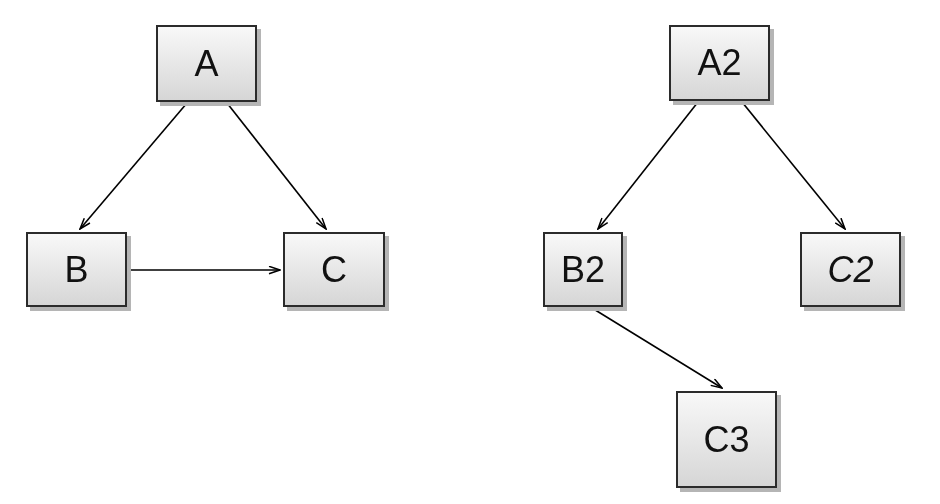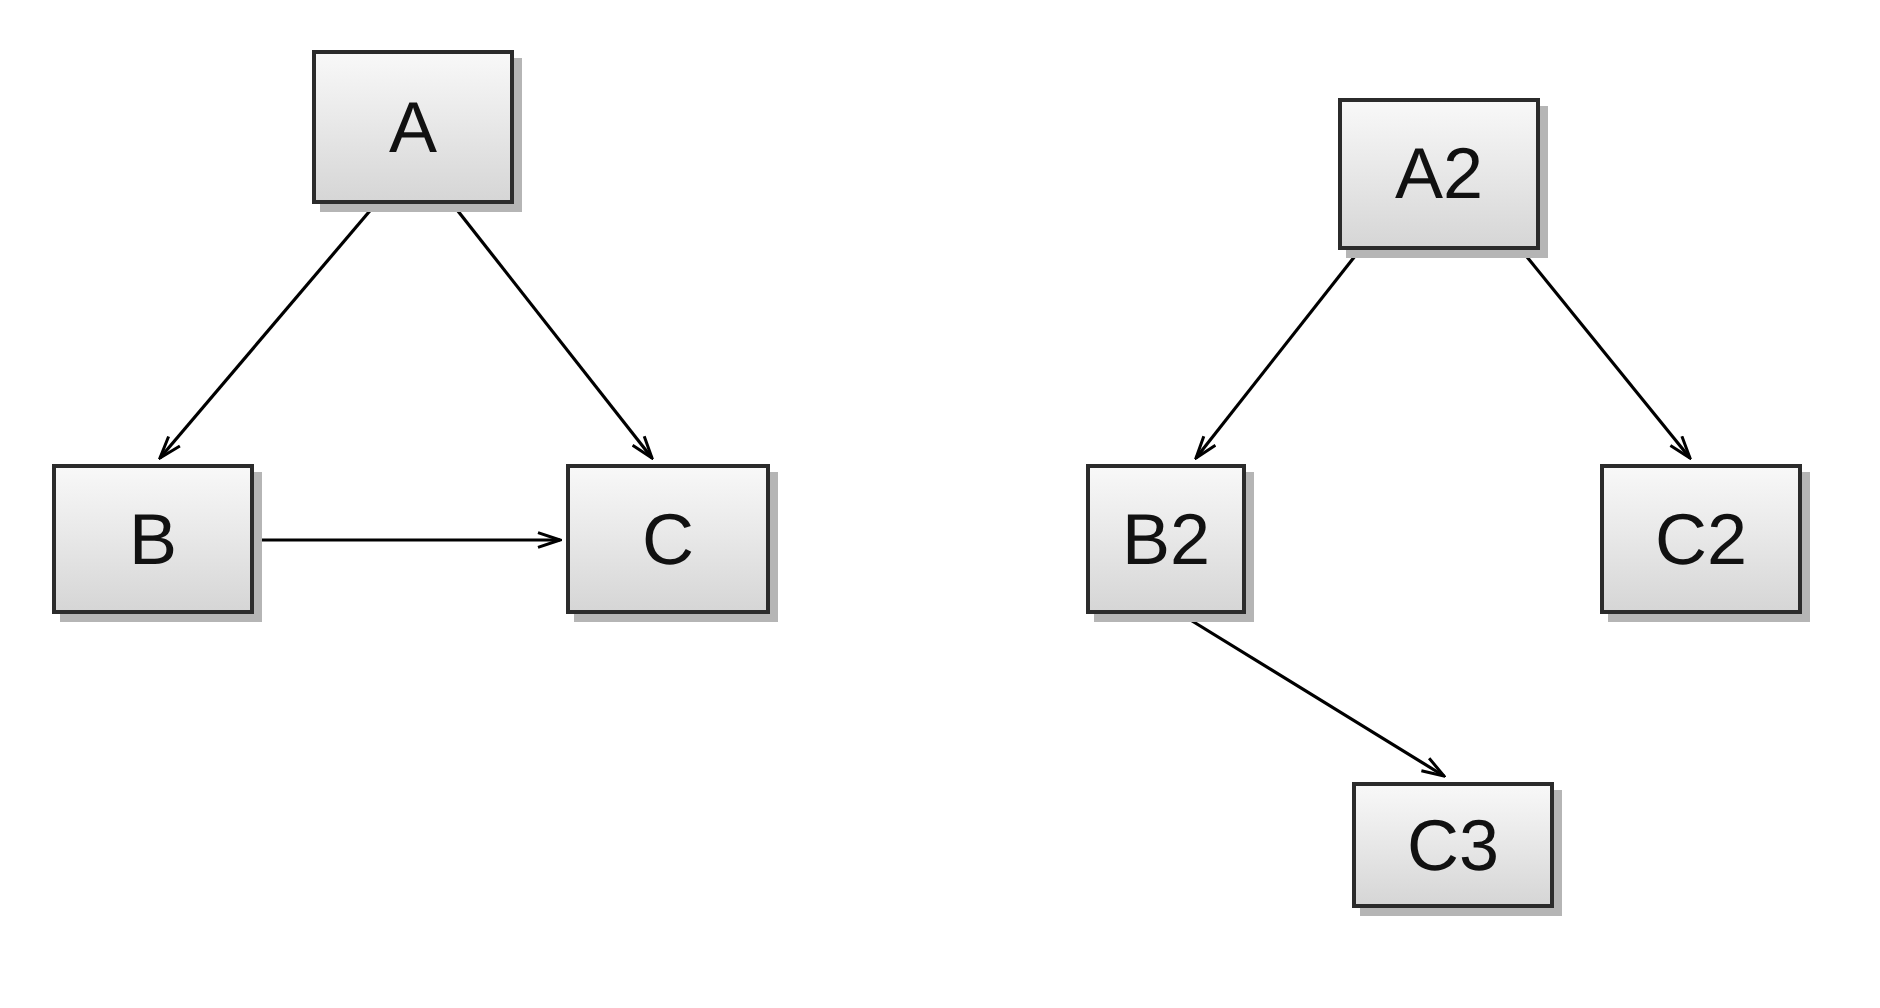--- a/index.html
+++ b/index.html
@@ -60,26 +60,26 @@
   <div id="nodes">
       <div class="node" style="left: 156px; top: 25px; width: 101px; height: 77px;">
         <span>A</span>
       </div>
       <div class="node" style="left: 26px; top: 232px; width: 101px; height: 75px;">
         <span>B</span>
       </div>
       <div class="node" style="left: 283px; top: 232px; width: 102px; height: 75px;">
         <span>C</span>
       </div>
-      <div class="node" style="left: 669px; top: 25px; width: 101px; height: 76px; margin-top: 24px;">
+      <div class="node" style="left: 669px; top: 25px; width: 101px; height: 76px;">
         <span>A2</span>
       </div>
       <div class="node" style="left: 543px; top: 232px; width: 80px; height: 75px;">
         <span>B2</span>
       </div>
-      <div class="node" style="left: 800px; top: 232px; width: 101px; height: 75px;">
+      <div class="node" style="left: 800px; top: 232px; width: 101px; height: 75px; font-style: italic;">
         <span>C2</span>
       </div>
-      <div class="node" style="left: 676px; top: 391px; width: 101px; height: 63px;">
+      <div class="node" style="left: 676px; top: 391px; width: 101px; height: 97px;">
         <span>C3</span>
       </div>
     </div>
 </div>
 
 </body></html>

